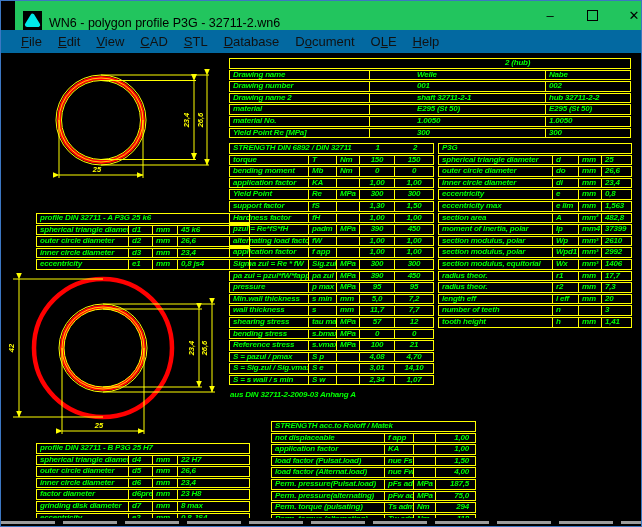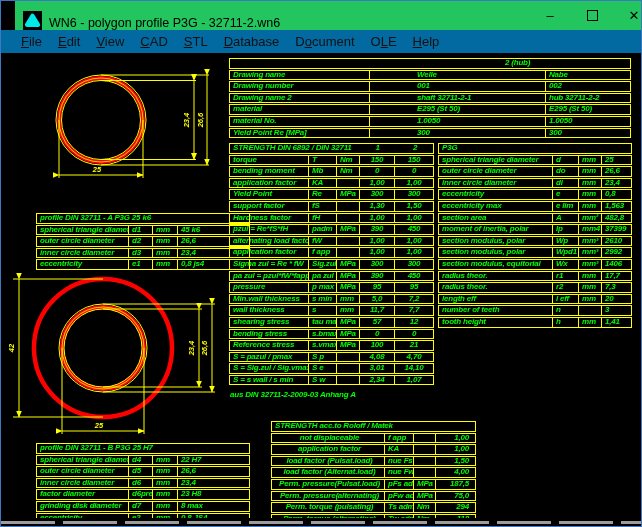--- a/index.html
+++ b/index.html
@@ -38,21 +38,21 @@
   .t-str .c0{width:79px;} .t-str .c1{width:28px;} .t-str .c2{width:23px;}
   .t-str .c3{width:35px;text-align:center;padding-left:0;} .t-str .c4{text-align:center;padding-left:0;}
   .t-str .h1{left:130px;width:35px;text-align:center;} .t-str .h2{left:167px;width:36px;text-align:center;}
   .t-p3g{left:437px;top:90px;width:194px;}
   .t-p3g .c0{width:114px;} .t-p3g .c1{width:26px;} .t-p3g .c2{width:23px;}
   .t-prof{width:214px;}
   .t-prof .c0{width:92px;} .t-prof .c1{width:24px;} .t-prof .c2{width:25px;}
   .t-profa{left:35px;top:160px;}
   .t-profb{left:35px;top:390px;}
   .t-rol{left:228px;top:368px;width:205px;margin-left:42px;}
-  .t-rol .c0{width:113px;text-align:center;} .t-rol .c1{width:29px;} .t-rol .c2{width:22px;}
+  .t-rol .c0{width:113px;} .t-rol .c1{width:29px;} .t-rol .c2{width:22px;}
   .t-rol .c3{text-align:right;padding-right:6px;}
   
   .note{left:229px;top:336px;color:#00ff00;font-size:8px;line-height:11px;font-weight:bold;font-style:italic;letter-spacing:-0.2px;}
   
   .draw1{left:28px;top:6px;}
   .draw2{left:2px;top:218px;}
   svg text{font-family:"Liberation Sans",sans-serif;font-size:7.5px;font-style:italic;font-weight:bold;fill:#ffff00;}
   
   .bottom-strip{position:absolute;left:0;top:517px;width:642px;height:10px;background:#000;}
   .bottom-strip .band{position:absolute;left:0;top:3px;width:100%;height:3px;

